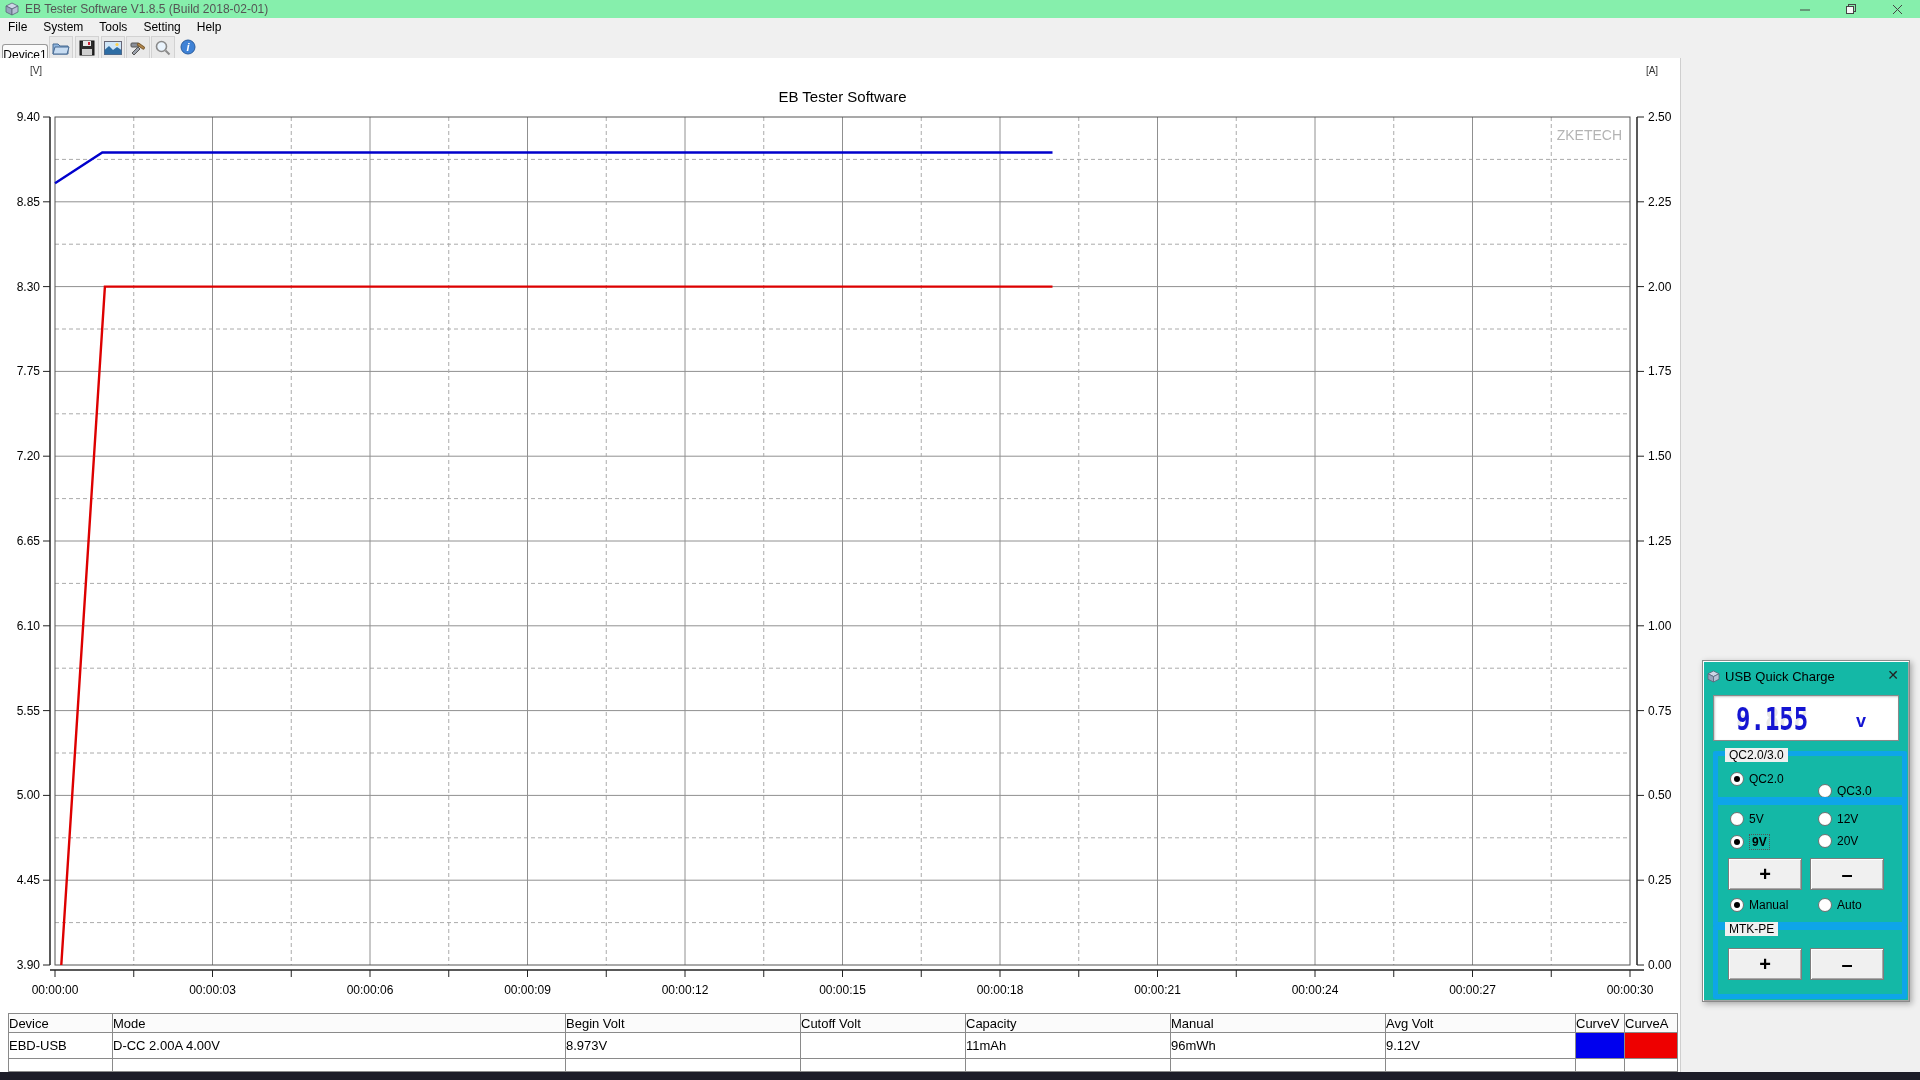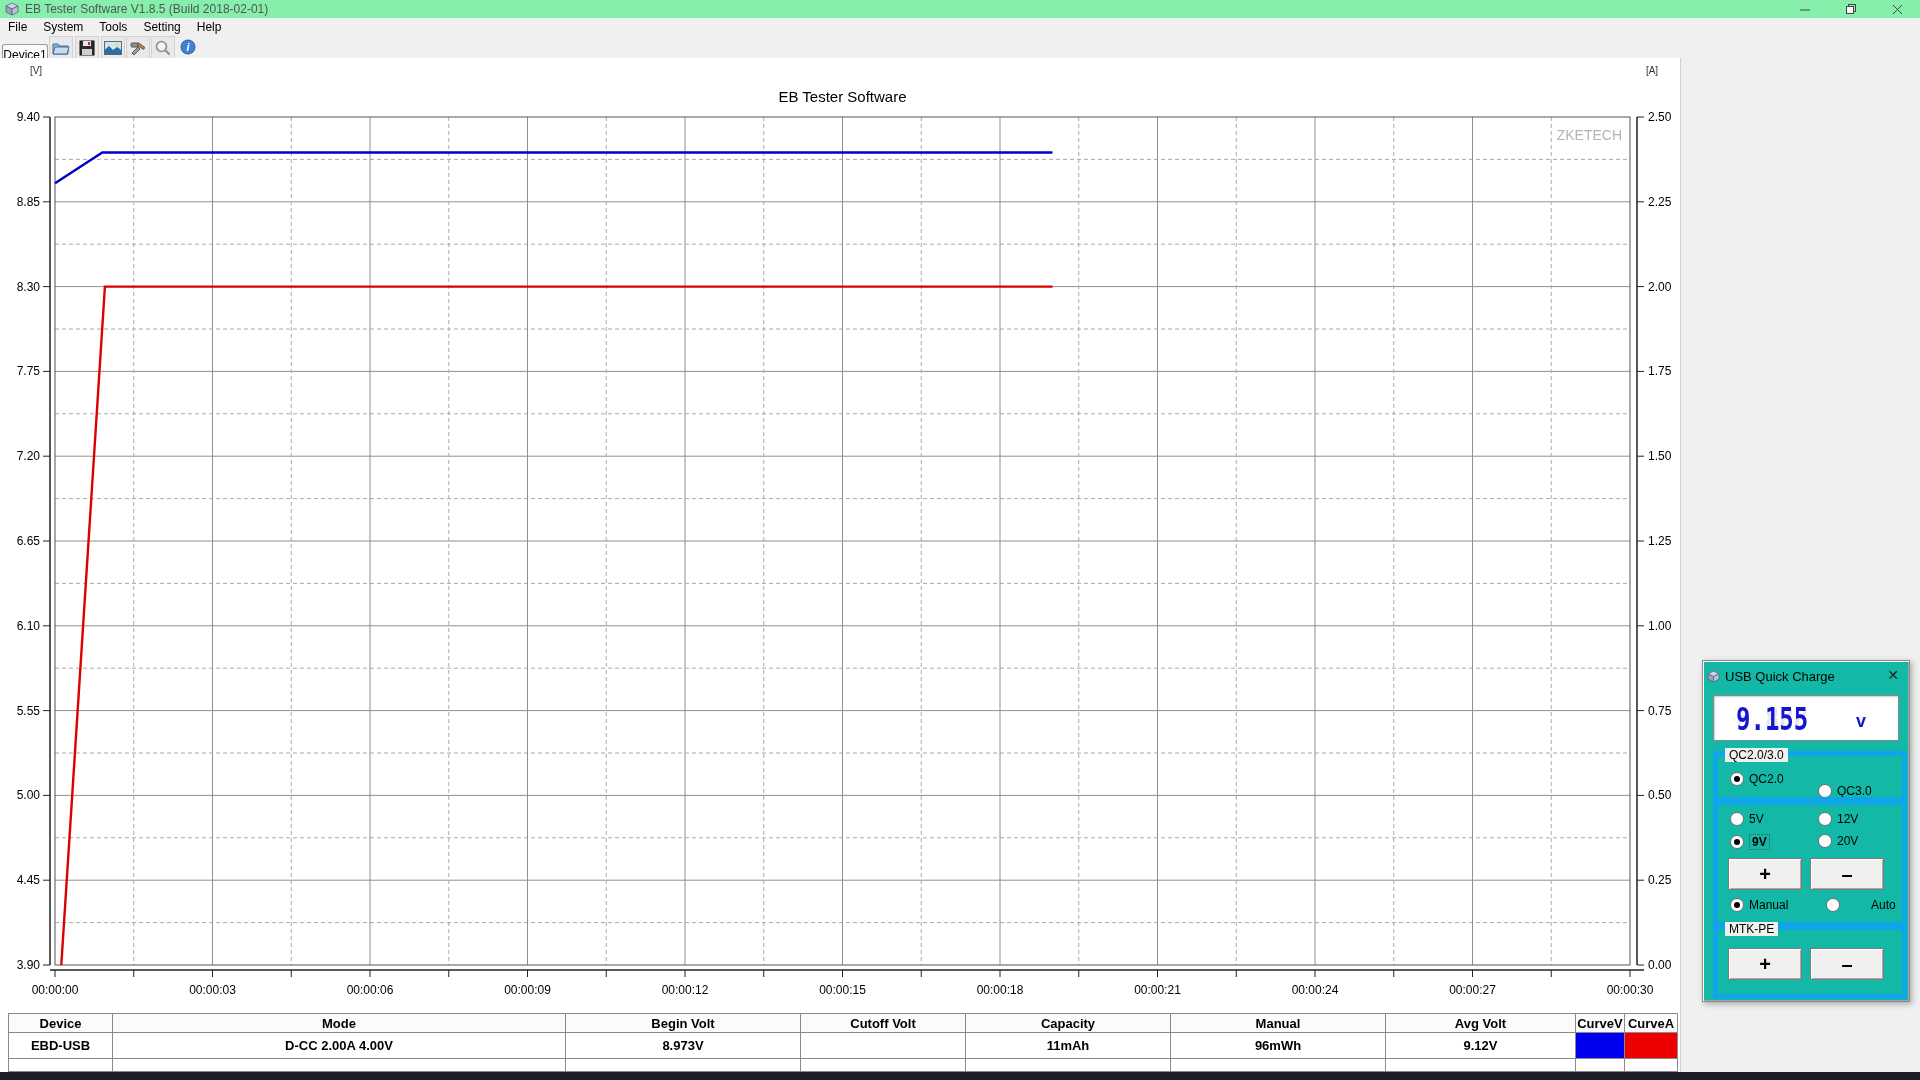--- a/index.html
+++ b/index.html
@@ -19,21 +19,21 @@
           border:1px solid #9a9a9a;border-bottom:none;border-radius:3px 3px 0 0;
           font-size:12px;text-align:center;line-height:20px;}
   .tbicon{position:absolute;top:0;width:22px;height:22px;background:#e9e9e9;border:1px solid #d2d2d2;
           display:flex;align-items:center;justify-content:center;}
   
   #chart-area{position:absolute;left:0;top:58px;width:1680px;height:954px;background:#fff;}
   
   #table-area{position:absolute;left:0;top:1012px;width:1680px;height:60px;background:#fff;}
   #bottom-table{position:absolute;left:8px;top:1px;border-collapse:collapse;table-layout:fixed;
                 font-size:13px;}
-  #bottom-table td,#bottom-table th{border:1px solid #8a8a8a;text-align:center;font-weight:bold;
+  #bottom-table td,#bottom-table th{border:1px solid #8a8a8a;text-align:left;font-weight:normal;
                 padding:0;overflow:hidden;white-space:nowrap;}
   #bottom-table th{background:#fbfbfb;}
   #bottom-strip{position:absolute;left:0;top:1072px;width:1920px;height:8px;background:#1d1d28;}
   
   #panel{position:absolute;left:1680px;top:58px;width:240px;height:1014px;background:#f0f0f0;
          border-left:1px solid #cfcfcf;}
   .gtitle{position:absolute;top:-8px;left:7px;background:#f0f0f0;padding:0 4px;font-size:12px;}
   
   .segwrap{position:absolute;font-family:"DejaVu Sans Mono",monospace;font-weight:bold;
            transform-origin:0 0;white-space:nowrap;line-height:1;}
@@ -425,21 +425,21 @@
       <div class="radio" style="left:100px;top:32px;">
         <span class="rdot"></span>
         <span class="rlabel">20V</span>
       </div>
       <div class="btn dbtn" style="left:10px;top:56px;width:72px;height:30px;">+</div>
       <div class="btn dbtn" style="left:92px;top:56px;width:72px;height:30px;">–</div>
       <div class="radio checked" style="left:12px;top:96px;text-align:right;">
         <span class="rdot"></span>
         <span class="rlabel">Manual</span>
       </div>
-      <div class="radio" style="left:108px;top:96px;gap:26px;">
+      <div class="radio" style="left:100px;top:96px;">
         <span class="rdot"></span>
         <span class="rlabel">Auto</span>
       </div>
     </div>
     <div class="dgroup" style="left:10px;top:264px;width:184px;height:64px;">
       <span class="gtitle">MTK-PE</span>
       <div class="btn dbtn" style="left:10px;top:18px;width:72px;height:30px;">+</div>
       <div class="btn dbtn" style="left:92px;top:18px;width:72px;height:30px;">–</div>
     </div>
   </div>

